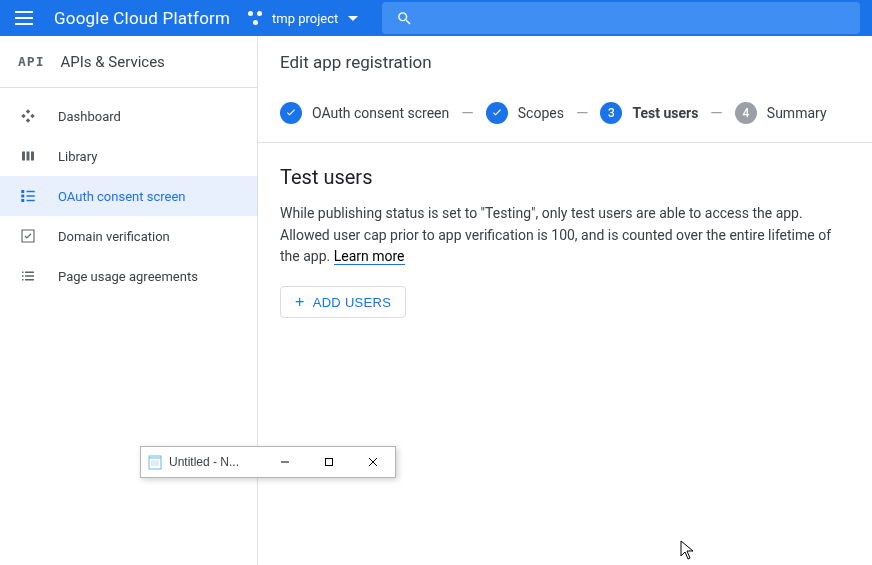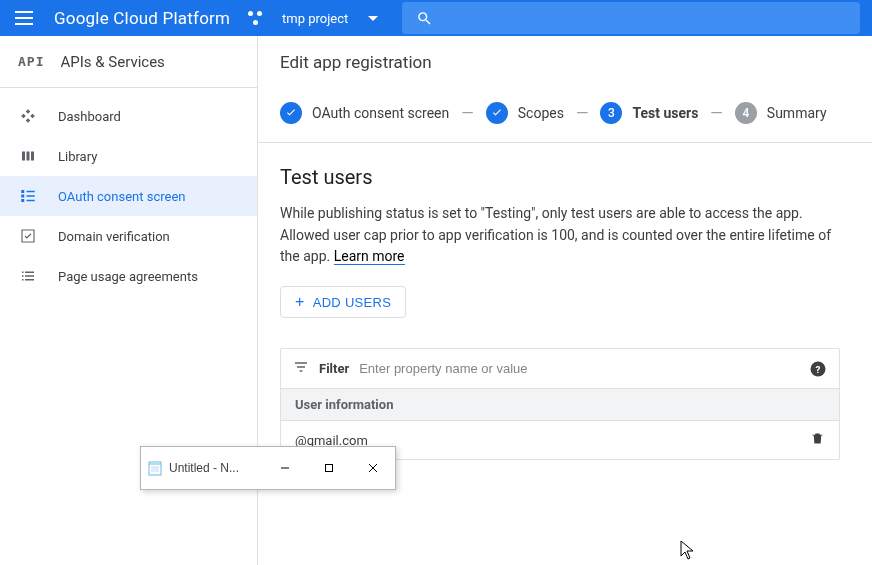--- a/index.html
+++ b/index.html
@@ -4,21 +4,21 @@
 <style>
   * { box-sizing: border-box; margin: 0; padding: 0; }
   html, body { width: 872px; height: 565px; font-family: Roboto, "Helvetica Neue", Arial, sans-serif; font-size: 13px; color: #3c4043; overflow: hidden; }
   body { background: #fff; }
 
   
   .appbar { display: flex; align-items: center; height: 36px; background: #1a73e8; color: #fff; padding: 0 12px; }
   .hamburger { width: 24px; height: 24px; display: flex; flex-direction: column; justify-content: center; gap: 4px; cursor: pointer; }
   .hamburger span { display: block; height: 2px; background: #fff; width: 18px; margin: 0 auto; }
   .brand { font-size: 17px; font-weight: 400; margin-left: 18px; letter-spacing: .2px; }
-  .project { display: flex; align-items: center; gap: 20px; margin-left: 18px; cursor: pointer; font-size: 13px; }
+  .project { display: flex; align-items: center; gap: 10px; margin-left: 18px; cursor: pointer; font-size: 13px; }
   .proj-ico { width: 14px; height: 14px; position: relative; }
   .proj-ico::before, .proj-ico::after { content: ""; position: absolute; width: 5px; height: 5px; background: #fff; border-radius: 50%; }
   .proj-ico::before { left: 0; top: 0; }
   .proj-ico::after { right: 0; top: 0; }
   .proj-ico span { position: absolute; width: 5px; height: 5px; background: #fff; border-radius: 50%; left: 4.5px; bottom: 0; }
   .caret { width: 0; height: 0; border-left: 5px solid transparent; border-right: 5px solid transparent; border-top: 5px solid #fff; }
   .searchbar { flex: 1; margin-left: 24px; display: flex; align-items: center; background: #3f8ef3; border-radius: 4px; height: 32px; padding: 0 14px; color: #e8f0fe; }
   .search-ico svg { width: 17px; height: 17px; fill: #fff; display: block; }
   .search-input { background: transparent; border: none; outline: none; color: #fff; font-size: 14px; margin-left: 14px; flex: 1; }
   .search-input::placeholder { color: #e8f0fe; font-size: 14px; }
@@ -70,21 +70,21 @@
   .thead { background: #f1f3f4; padding: 8px 14px; font-weight: 700; color: #5f6368; font-size: 13px; border-top: 1px solid #e0e0e0; border-bottom: 1px solid #e0e0e0; }
   .trow { display: flex; align-items: center; padding: 10px 14px; font-size: 13px; color: #3c4043; }
   .trow .email { flex: 1; }
   .trash svg { width: 15px; height: 15px; fill: #3c4043; cursor: pointer; }
 
   .actions { margin-top: 22px; display: flex; gap: 26px; align-items: center; }
   .btn-primary-text { color: #1a73e8; font-weight: 500; font-size: 13px; letter-spacing: .3px; cursor: pointer; padding: 6px 2px; border: 1px solid #dadce0; border-radius: 4px; padding: 8px 14px; background: #fff; }
   .btn-plain { color: #3c4043; font-weight: 500; font-size: 13px; letter-spacing: .3px; cursor: pointer; background: none; border: none; }
 
   
-  .notepad { position: absolute; left: 140px; top: 446px; width: 256px; height: 44px; background: #fff; border: 1px solid #b5b5b5; box-shadow: 2px 2px 6px rgba(0,0,0,.18); display: flex; align-items: center; font-family: "Segoe UI", Tahoma, sans-serif; font-size: 12px; }
+  .notepad { position: absolute; left: 140px; top: 446px; width: 256px; height: 32px; background: #fff; border: 1px solid #b5b5b5; box-shadow: 2px 2px 6px rgba(0,0,0,.18); display: flex; align-items: center; font-family: "Segoe UI", Tahoma, sans-serif; font-size: 12px; }
   .np-ico { width: 16px; height: 16px; margin: 0 6px; }
   .np-ico svg { width: 16px; height: 16px; }
   .np-title { flex: 1; white-space: nowrap; overflow: hidden; text-overflow: ellipsis; }
   .np-btns { display: flex; height: 100%; }
   .np-btn { width: 44px; display: flex; align-items: center; justify-content: center; cursor: pointer; }
   .np-btn svg { width: 10px; height: 10px; stroke: #000; stroke-width: 1; fill: none; }
 
   
   .cursor { position: absolute; left: 680px; top: 540px; pointer-events: none; }
   .cursor svg { width: 16px; height: 22px; }
@@ -203,40 +203,20 @@
     <div class="content">
       <h2>Test users</h2>
       <p class="desc">
         <span>While publishing status is set to "Testing", only test users are able to access the app. Allowed user cap prior to app verification is 100, and is counted over the entire lifetime of the app. </span><a href="#">Learn more</a>
       </p>
       <button class="add-btn">
         <span class="plus">+</span>
         <span>ADD USERS</span>
       </button>
 
-      <div class="table">
-        <div class="filter-row">
-          <span class="filter-ico"><svg viewBox="0 0 24 24">
-                <path d="M3 5h18v2H3zM6 11h12v2H6zM10 17h4v2h-4z"></path>
-              </svg></span>
-          <span class="filter-label">Filter</span>
-          <input class="filter-input" placeholder="Enter property name or value" style="">
-          <span class="help-ico"><svg viewBox="0 0 24 24">
-                <circle cx="12" cy="12" r="10"></circle>
-                <text x="12" y="17" text-anchor="middle" font-size="13" fill="#fff" font-weight="bold">?</text>
-              </svg></span>
-        </div>
-        <div class="thead">User information</div>
-        <div class="trow">
-          <span class="email">@gmail.com</span>
-          <span class="trash"><svg viewBox="0 0 24 24">
-                <path d="M6 7h12l-1 13H7L6 7zm3-3h6l1 2H8l1-2zM4 6h16v1H4z"></path>
-              </svg></span>
-        </div>
-      </div>
 
     </div>
   </div>
 </div>
 
 <div class="notepad">
   <span class="np-ico">
     <svg viewBox="0 0 16 16">
         <rect x="2" y="2" width="12" height="13" fill="#fff" stroke="#6fb7e8"></rect>
         <line x1="2" y1="4" x2="14" y2="4" stroke="#6fb7e8"></line>

